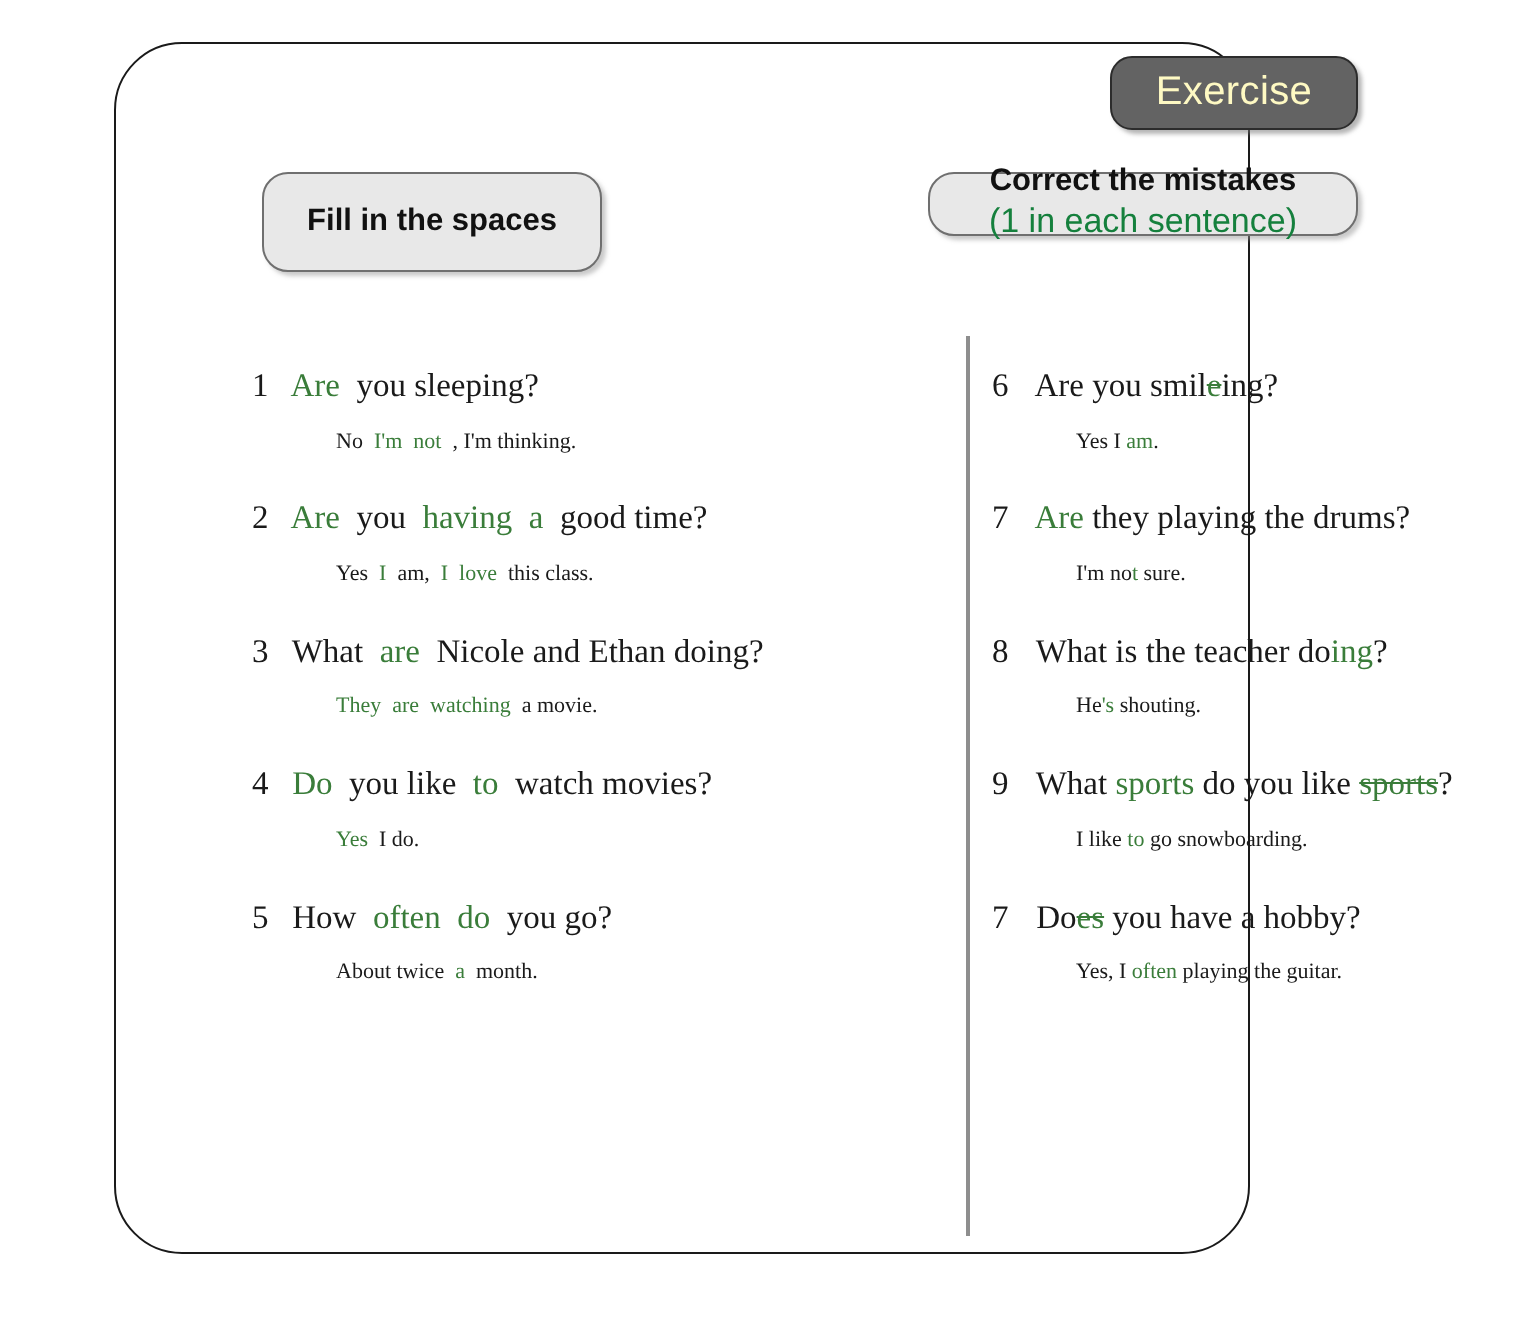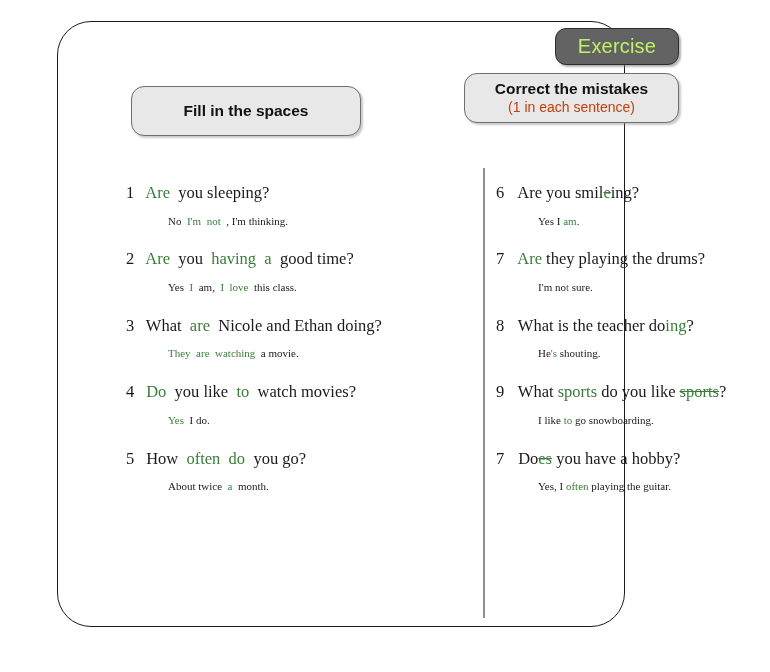--- a/index.html
+++ b/index.html
@@ -38,21 +38,21 @@
     background: #636363;
     border: 1.5px solid #2c2c2c;
     border-radius: 11px;
     box-shadow: 2px 2px 2px rgba(120,120,120,0.55);
     display: flex;
     align-items: center;
     justify-content: center;
     box-sizing: border-box;
   }
   #exercise-badge span {
-    color: #bef264;
+    color: #fef9c3;
     font-family: "Liberation Sans", sans-serif;
     font-size: 20px;
     letter-spacing: 0.2px;
   }
 
   
   .col-header {
     position: absolute;
     background: #e8e8e8;
     border: 1.4px solid #6f6f6f;
@@ -61,38 +61,38 @@
     display: flex;
     flex-direction: column;
     align-items: center;
     justify-content: center;
     box-sizing: border-box;
     font-family: "Liberation Sans", sans-serif;
   }
   #header-fill {
     left: 131px;
     top: 86px;
-    width: 230px;
+    width: 170px;
     height: 50px;
   }
   #header-correct {
     left: 464px;
-    top: 73px;
+    top: 86px;
     width: 215px;
-    height: 50px;
+    height: 32px;
   }
   .col-header .title {
     font-size: 15.5px;
     font-weight: bold;
     color: #111111;
     line-height: 1.15;
   }
   .col-header .subtitle {
-    font-size: 14px;
-    color: #c2410c;
+    font-size: 17px;
+    color: #15803d;
     line-height: 1.2;
     margin-top: 1px;
   }
 
   
   #column-divider {
     position: absolute;
     left: 425px;
     top: 146px;
     width: 2px;

